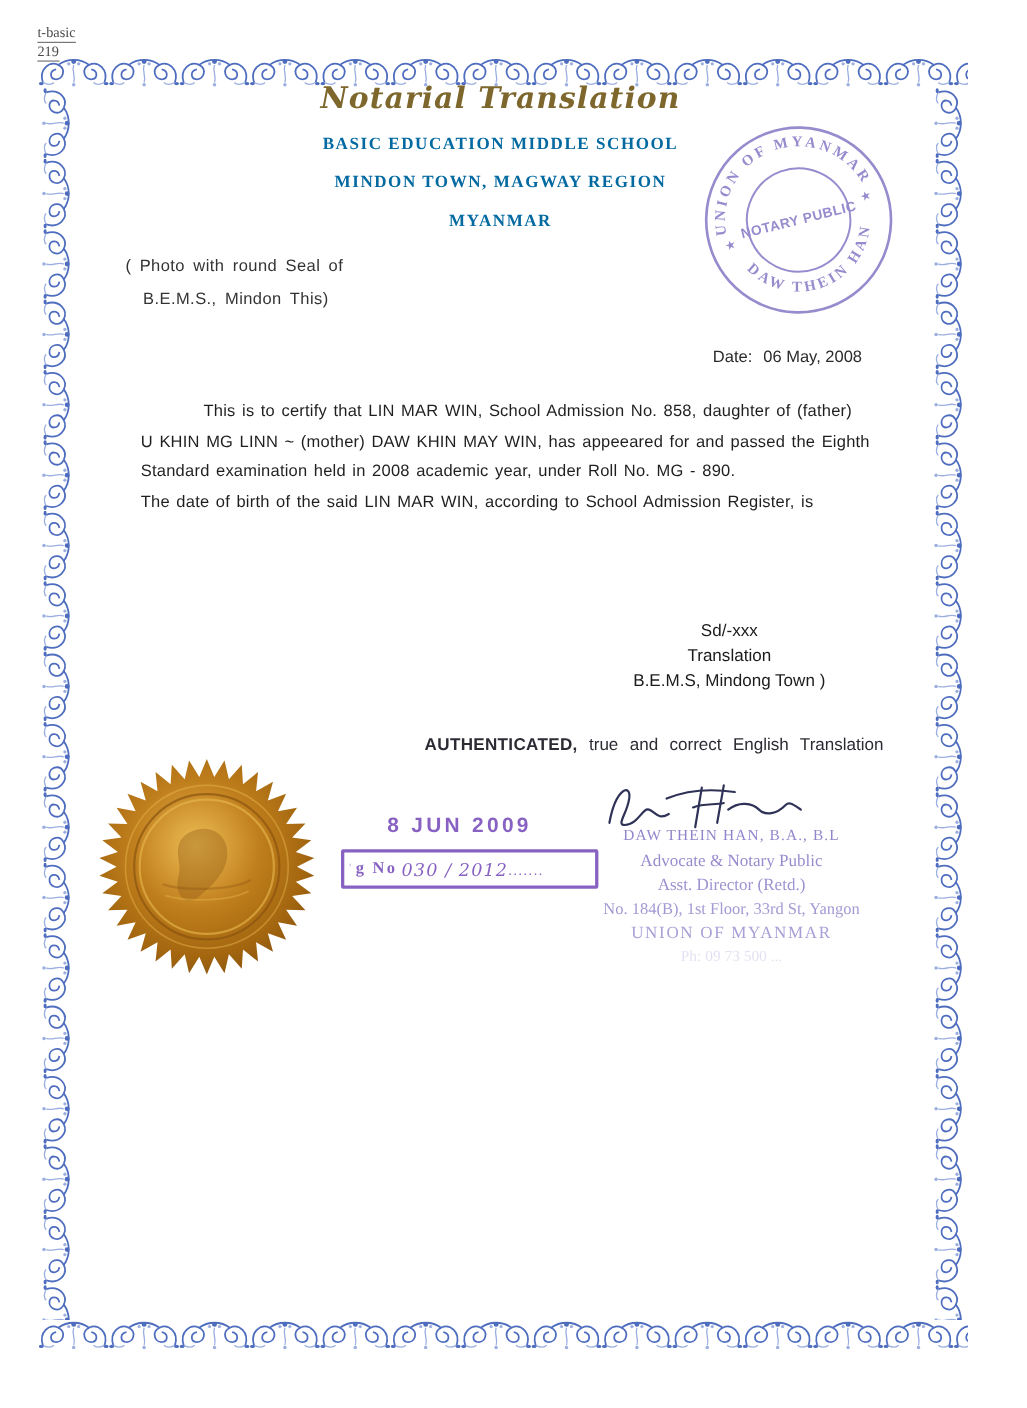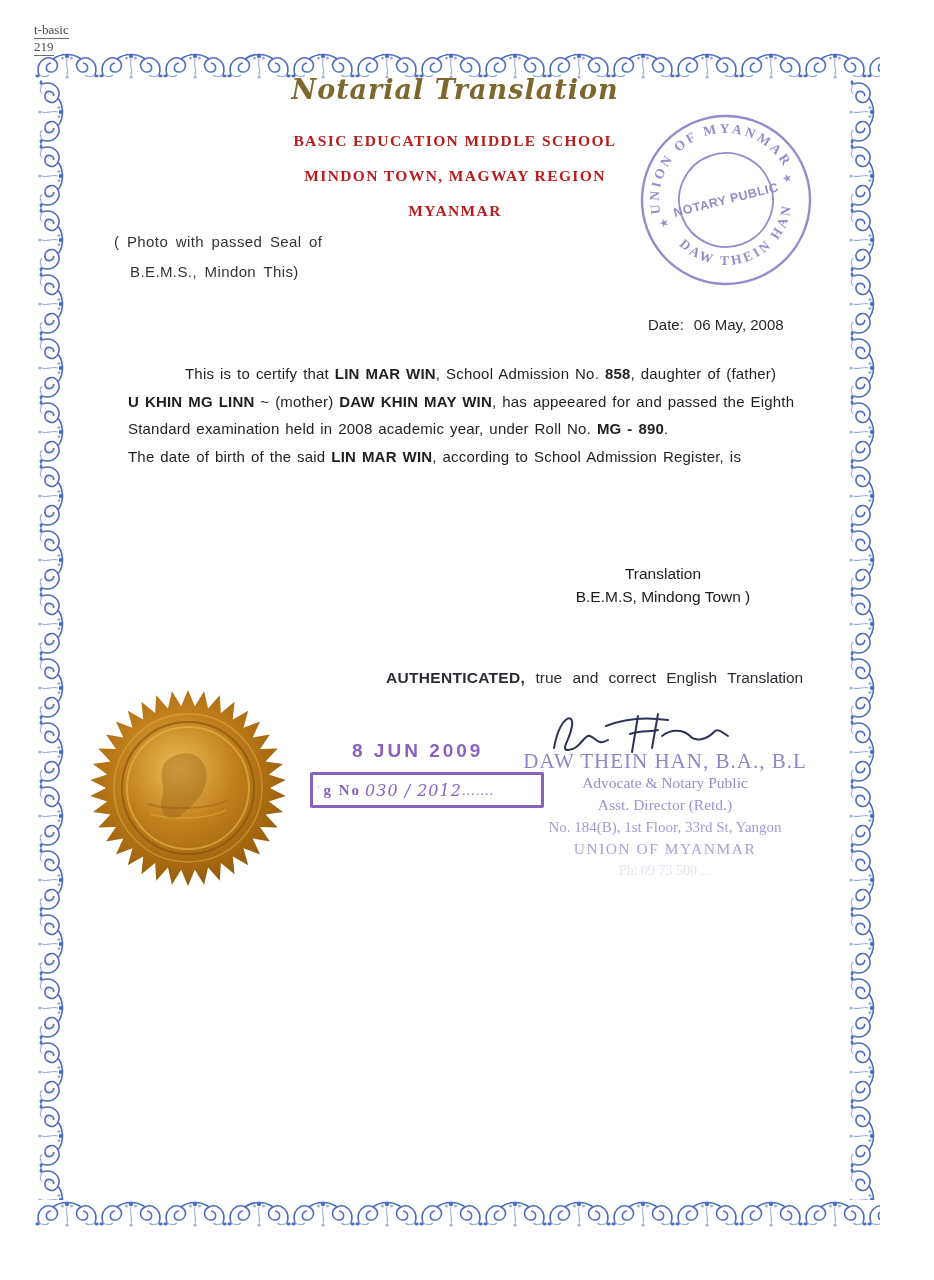--- a/index.html
+++ b/index.html
@@ -19,38 +19,38 @@
   .strip-h{width:845px;}
   .strip-v{width:1120px;transform-origin:0 0;transform:rotate(90deg) translateY(-32px);}
   .border-strip svg{flex:0 0 auto;}
 
   
   .doc-title{left:280px;top:74px;width:350px;text-align:center;
     font-family:"DejaVu Serif",serif;font-style:italic;font-weight:bold;
     font-size:27px;color:var(--title-brown);letter-spacing:1px;}
 
   
-  .school-block{left:255px;top:132px;width:400px;text-align:center;
+  .school-block{left:255px;top:122px;width:400px;text-align:center;
     font-family:"Liberation Serif",serif;font-weight:bold;font-size:15.5px;
-    color:#b91c1c;letter-spacing:1.4px;}
+    color:#0369a1;letter-spacing:1.4px;}
   .school-block div{margin-bottom:17px;}
 
   
   .photo-note{left:114px;top:233px;font-size:15px;color:#333;letter-spacing:.4px;word-spacing:3px;}
   .photo-note .ln2{margin-top:13px;margin-left:16px;}
 
   
   .date-line{left:648px;top:316px;font-size:15px;color:#2a2a2a;}
   .date-line .val{margin-left:10px;}
 
   
   .body-par{left:128px;top:360px;width:684px;font-size:15px;line-height:27.5px;
     color:#1f1f1f;word-spacing:1.5px;letter-spacing:.2px;}
   .body-line:first-child{text-indent:57px;}
-  .body-par b{font-weight:bold;}
+  .body-par b{font-weight:normal;}
 
   
   .signoff{left:538px;top:562px;width:250px;text-align:center;font-size:15.5px;
     color:#1b1b1b;line-height:23px;}
 
   
   .auth-line{left:386px;top:669px;font-size:15.5px;color:#2b2b33;word-spacing:6px;}
   .auth-line .emph{font-weight:bold;letter-spacing:.3px;}
 
   
@@ -72,21 +72,21 @@
   .reg-box .dots{font-size:13px;letter-spacing:1px;}
 
   
   .signature{left:546px;top:704px;}
   .signature path{stroke:var(--ink);fill:none;stroke-width:2;stroke-linecap:round;}
 
   
   .notary-block{left:500px;top:750px;width:330px;text-align:center;
     font-family:"Liberation Serif",serif;color:var(--stamp-purple);line-height:22px;}
   .notary-block div{white-space:nowrap;}
-  .nb-0{font-size:21px;letter-spacing:1px;opacity:.9;}
+  .nb-0{font-size:14px;letter-spacing:1px;opacity:.9;}
   .nb-1{font-size:15.5px;opacity:.85;}
   .nb-2{font-size:15.5px;opacity:.8;text-align:center;}
   .nb-3{font-size:15.5px;opacity:.8;}
   .nb-4{font-size:15px;opacity:.75;}
   .nb-5{font-size:15.5px;letter-spacing:1.5px;opacity:.7;}
   .nb-6{font-size:14px;opacity:.22;}
 
   
   .gold-seal{left:86px;top:686px;}
 </style>
@@ -1531,36 +1531,37 @@
     <path id="arc-bot" d="M35,100 A65,65 0 0 0 165,100" fill="none"></path>
     <text class="curved"><textPath href="#arc-top" startOffset="50%" text-anchor="middle">UNION OF MYANMAR</textPath></text>
     <text class="curved"><textPath href="#arc-bot" startOffset="50%" text-anchor="middle">DAW THEIN HAN</textPath></text>
     <text class="star-txt" x="29" y="104">★</text>
     <text class="star-txt" x="160" y="104">★</text>
     <text class="center-txt" x="100" y="104" text-anchor="middle" transform="rotate(6 100 100)">NOTARY PUBLIC</text>
   </g>
 </svg>
 
 <div class="photo-note abs">
-  <div>( Photo with  passed  Seal  of</div>
+  <div>( Photo with  round  Seal  of</div>
   <div class="ln2">B.E.M.S., Mindon This)</div>
 </div>
 
 <div class="date-line abs">
   <span>Date:</span><span class="val">06 May, 2008</span>
 </div>
 
 <div class="body-par abs" id="body-par">
     <div class="body-line"><span>This is to certify that </span><b>LIN MAR WIN</b><span>, School Admission No. </span><b>858</b><span>, daughter of (father)</span></div>
     <div class="body-line"><b>U KHIN MG LINN</b><span> ~ (mother)  </span><b>DAW KHIN MAY WIN</b><span>, has appeeared for and passed the Eighth</span></div>
     <div class="body-line"><span>Standard examination held in 2008 academic year, under Roll No. </span><b>MG - 890</b><span>.</span></div>
     <div class="body-line"><span>The date of birth of the said </span><b>LIN MAR WIN</b><span>, according to School Admission Register, is</span></div>
   </div>
 
 <div class="signoff abs">
+  <div>Sd/-xxx</div>
   <div>Translation</div>
   <div>B.E.M.S, Mindong Town )</div>
 </div>
 
 <div class="auth-line abs">
   <span class="emph">AUTHENTICATED,</span>
   <span>true  and  correct  English  Translation</span>
 </div>
 
 <svg class="gold-seal abs" width="204" height="204" viewBox="0 0 204 204">

